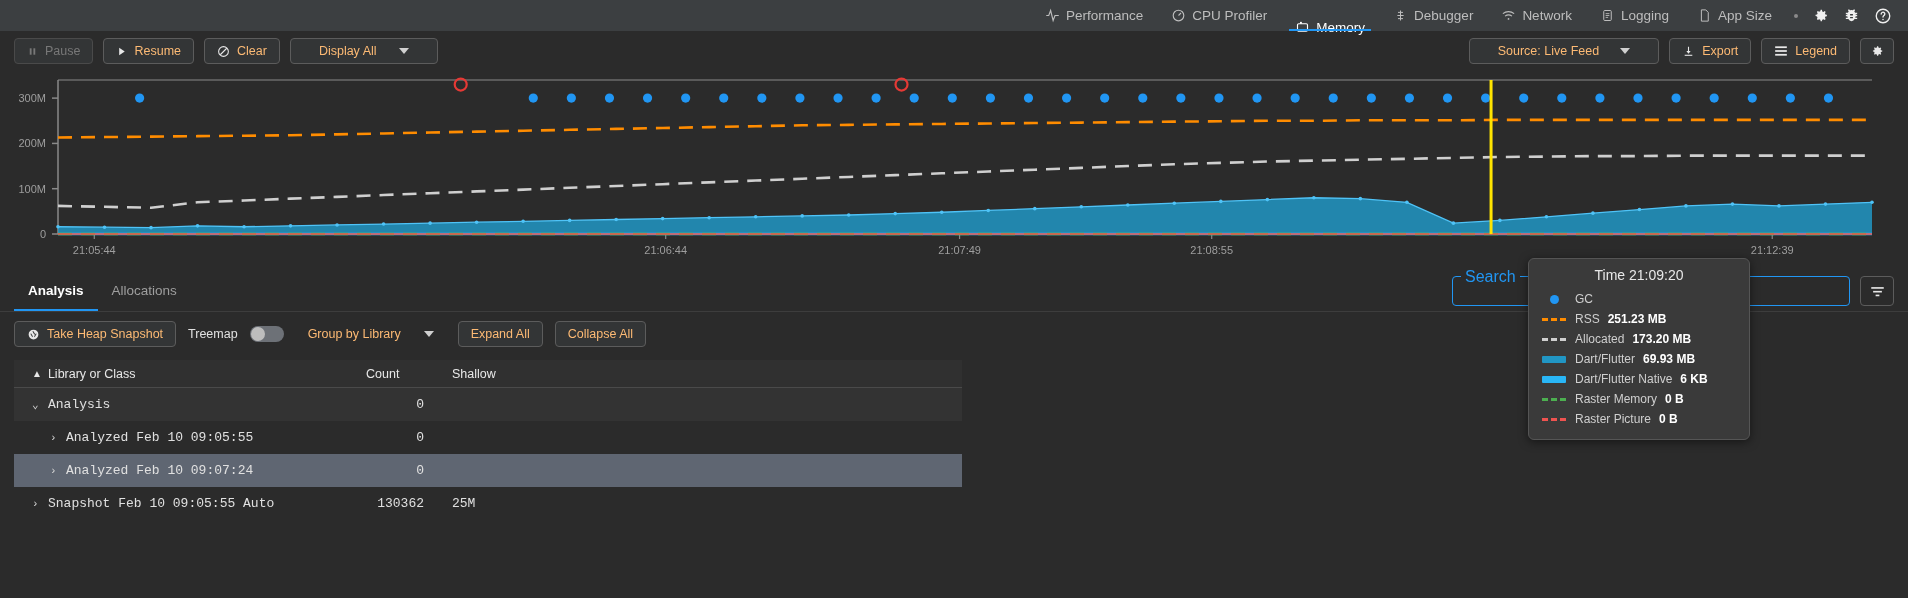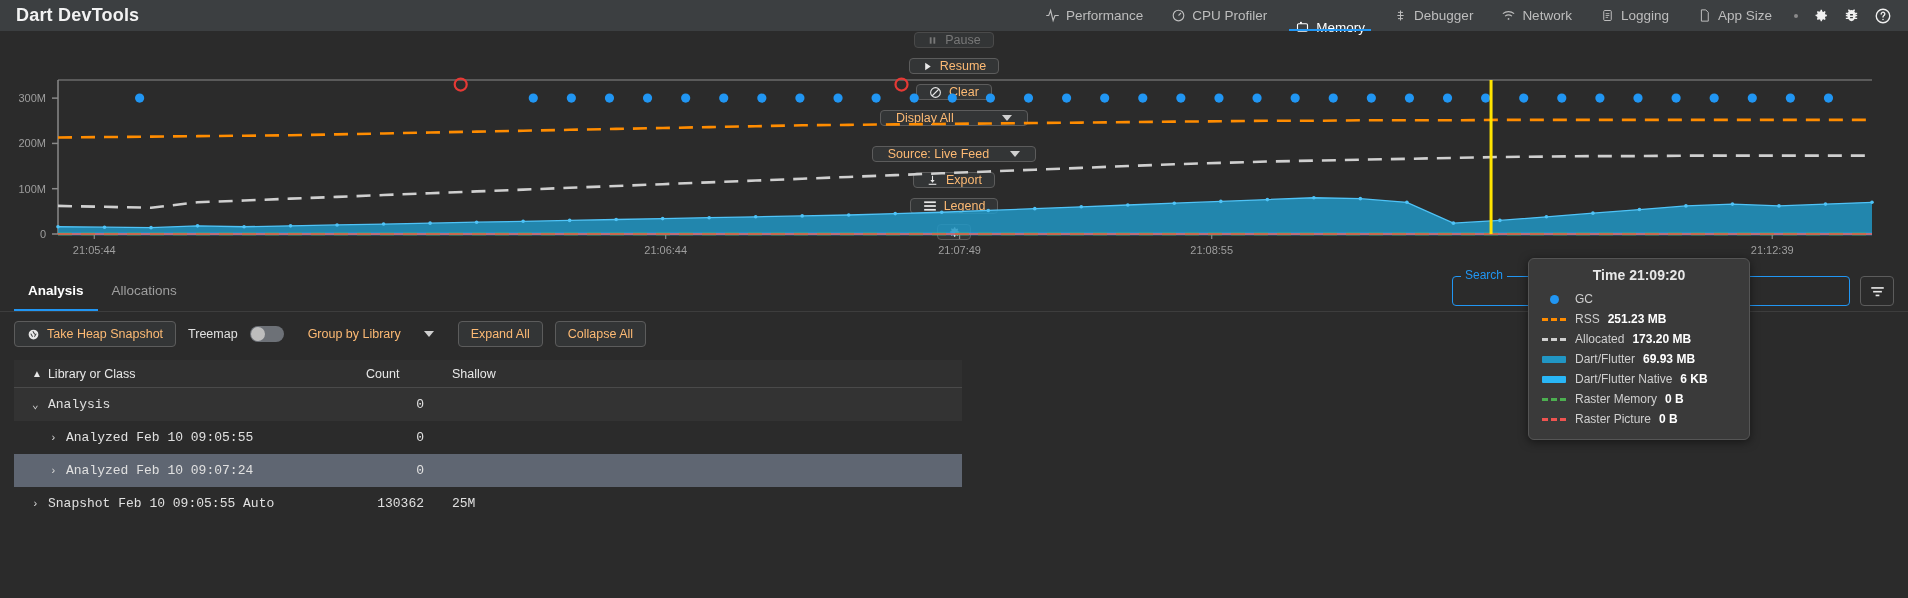--- a/index.html
+++ b/index.html
@@ -35,30 +35,30 @@
     height: 2px; background: #2196f3;
   }
   .tab svg { display: block; }
   #topicons { display: flex; align-items: center; gap: 14px; padding: 0 16px 0 8px; }
   #topicons .dot-sep { width: 4px; height: 4px; border-radius: 50%; background: #8a8a8a; }
   .icon-btn { cursor: pointer; display: flex; align-items: center; }
 
   
   #chart-toolbar {
     height: 38px; background: #2b2b2b;
-    display: flex; align-items: center; padding: 0 14px; gap: 10px; flex-direction: column;
+    display: flex; align-items: center; padding: 0 14px; gap: 10px;
   }
   .btn {
     height: 26px; border: 1px solid #5c5c5c; border-radius: 4px;
     background: #333536; color: #fdba74;
     font-size: 12.5px; display: flex; align-items: center; gap: 7px;
     padding: 0 12px; cursor: pointer; white-space: nowrap;
   }
   .btn.disabled { color: #787878; border-color: #4a4a4a; cursor: default; }
-  .btn.wide { padding: 0 15px; }
+  .btn.wide { padding: 0 28px; }
   .btn .caret {
     width: 0; height: 0; margin-left: 14px;
     border-left: 5px solid transparent; border-right: 5px solid transparent;
     border-top: 6px solid #d0d0d0;
   }
   .spacer { flex: 1; }
 
   
   #chart-area { position: relative; height: 200px; margin: 0 0 0 0; }
   #chart-svg { display: block; }
@@ -67,21 +67,21 @@
   .xlabel { text-anchor: middle; }
 
   
   #tooltip {
     position: absolute; left: 1528px; top: 258px; width: 222px;
     background: #3a3a3a; border: 1px solid #555; border-radius: 6px;
     padding: 8px 12px 10px; z-index: 40;
     box-shadow: 0 2px 10px rgba(0,0,0,.5);
   }
   #tooltip .tt-title {
-    text-align: center; font-size: 14px; color: #e8e8e8; margin-bottom: 6px; font-weight: bold;
+    text-align: center; font-size: 14px; color: #e8e8e8; margin-bottom: 6px;
   }
   .tt-row {
     display: flex; align-items: center; gap: 8px;
     font-size: 12px; color: #cfcfcf; line-height: 18px; padding: 1px 0;
   }
   .tt-row b { color: #ffffff; font-weight: bold; }
   .sw { width: 26px; flex: 0 0 26px; display: flex; align-items: center; justify-content: center; }
   .sw .circle { width: 9px; height: 9px; border-radius: 50%; }
   .sw .bar { width: 24px; height: 7px; border-radius: 1px; }
   .sw .dashes { width: 24px; height: 0; border-top: 3px dashed currentColor; }
@@ -105,21 +105,21 @@
     width: 398px; height: 30px;
   }
   #search-input {
     width: 100%; height: 100%;
     background: transparent; border: 1.5px solid #2196f3; border-radius: 4px;
     color: #e8e8e8; font-size: 12.5px; padding: 0 10px; outline: none;
   }
   #search-label {
     position: absolute; left: 9px; top: -8px;
     background: #2b2b2b; padding: 0 4px;
-    font-size: 12px; color: #2196f3;
+    font-size: 16px; color: #2196f3;
   }
   #filter-btn {
     position: absolute; right: 14px; top: 6px;
     width: 34px; height: 30px; border: 1px solid #5c5c5c; border-radius: 4px;
     background: #2b2b2b; display: flex; align-items: center; justify-content: center;
     cursor: pointer;
   }
 
   
   #snap-toolbar {
@@ -153,21 +153,20 @@
   .trow.sel { background: #5f6672; }
   .cell-name { width: 352px; display: flex; align-items: center; gap: 6px; }
   .cell-count { width: 86px; text-align: right; padding-right: 28px; }
   .cell-shallow { width: 120px; padding-right: 40px; }
   .twisty { font-size: 11px; color: #d6d6d6; width: 10px; display: inline-block; }
 </style>
 </head>
 <body>
 
 <div id="topbar">
-  <div id="app-title">Dart DevTools</div>
   <div id="tabs">
       <div class="tab">
         <svg width="15" height="15" viewBox="0 0 24 24">
           <path d="M2 12h4l3-8 4 16 3-8h6" stroke="#bdbdbd" stroke-width="1.8" fill="none"></path>
         </svg>
         <span>Performance</span>
       </div>
       <div class="tab">
         <svg width="15" height="15" viewBox="0 0 24 24">
           <circle cx="12" cy="12" r="8.5" stroke="#bdbdbd" stroke-width="1.8" fill="none"></circle>

